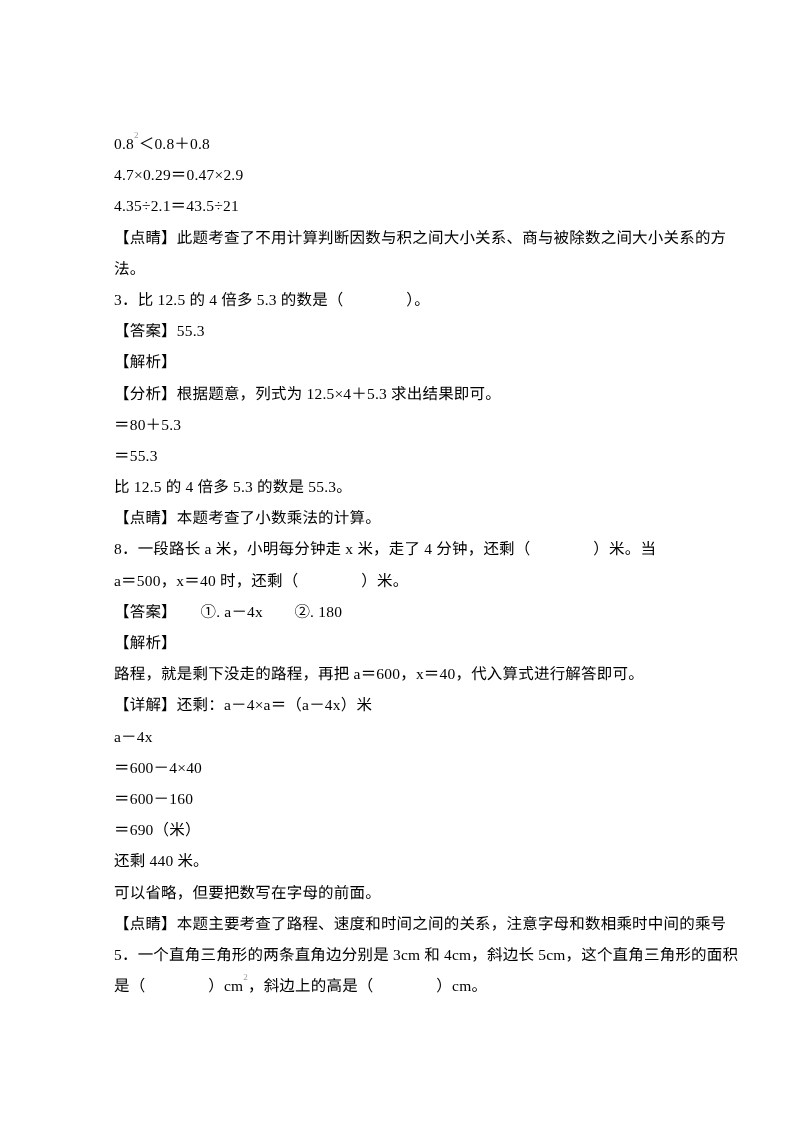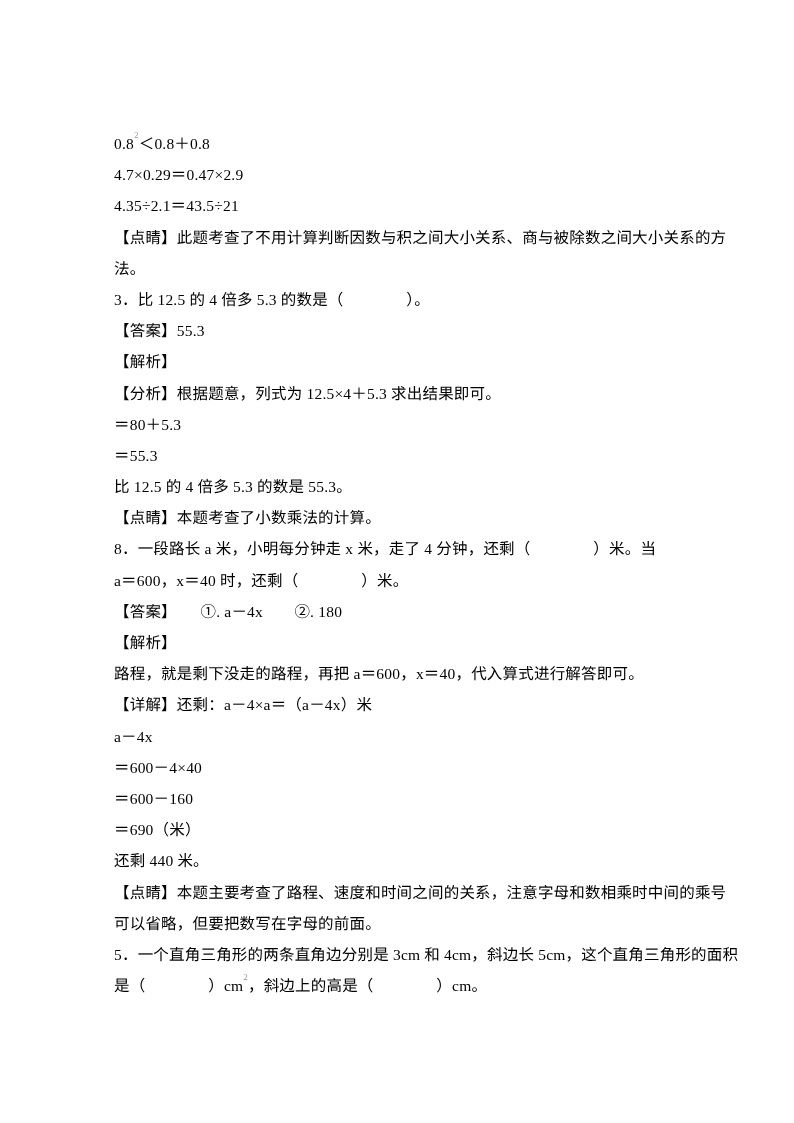--- a/index.html
+++ b/index.html
@@ -51,28 +51,28 @@
       <div class="line"><span>法。</span></div>
       <div class="line"><span>3．比 12.5 的 4 倍多 5.3 的数是（　　　　）。</span></div>
       <div class="line"><span>【答案】55.3</span></div>
       <div class="line"><span>【解析】</span></div>
       <div class="line"><span>【分析】根据题意，列式为 12.5×4＋5.3 求出结果即可。</span></div>
       <div class="line"><span>＝80＋5.3</span></div>
       <div class="line"><span>＝55.3</span></div>
       <div class="line"><span>比 12.5 的 4 倍多 5.3 的数是 55.3。</span></div>
       <div class="line"><span>【点睛】本题考查了小数乘法的计算。</span></div>
       <div class="line"><span>8．一段路长 a 米，小明每分钟走 x 米，走了 4 分钟，还剩（　　　　）米。当</span></div>
-      <div class="line"><span>a＝600，x＝40 时，还剩（　　　　）米。</span></div>
+      <div class="line"><span>a＝500，x＝40 时，还剩（　　　　）米。</span></div>
       <div class="line"><span>【答案】　　①. a－4x　　②. 180</span></div>
       <div class="line"><span>【解析】</span></div>
       <div class="line"><span>路程，就是剩下没走的路程，再把 a＝600，x＝40，代入算式进行解答即可。</span></div>
       <div class="line"><span>【详解】还剩：a－4×a＝（a－4x）米</span></div>
       <div class="line"><span>a－4x</span></div>
       <div class="line"><span>＝600－4×40</span></div>
       <div class="line"><span>＝600－160</span></div>
       <div class="line"><span>＝690（米）</span></div>
       <div class="line"><span>还剩 440 米。</span></div>
+      <div class="line"><span>可以省略，但要把数写在字母的前面。</span></div>
       <div class="line"><span>【点睛】本题主要考查了路程、速度和时间之间的关系，注意字母和数相乘时中间的乘号</span></div>
-      <div class="line"><span>可以省略，但要把数写在字母的前面。</span></div>
       <div class="line"><span>5．一个直角三角形的两条直角边分别是 3cm 和 4cm，斜边长 5cm，这个直角三角形的面积</span></div>
       <div class="line"><span>是（　　　　）cm</span><sup>2</sup><span>，斜边上的高是（　　　　）cm。</span></div>
     </div>
 </div>
 
 </body></html>

